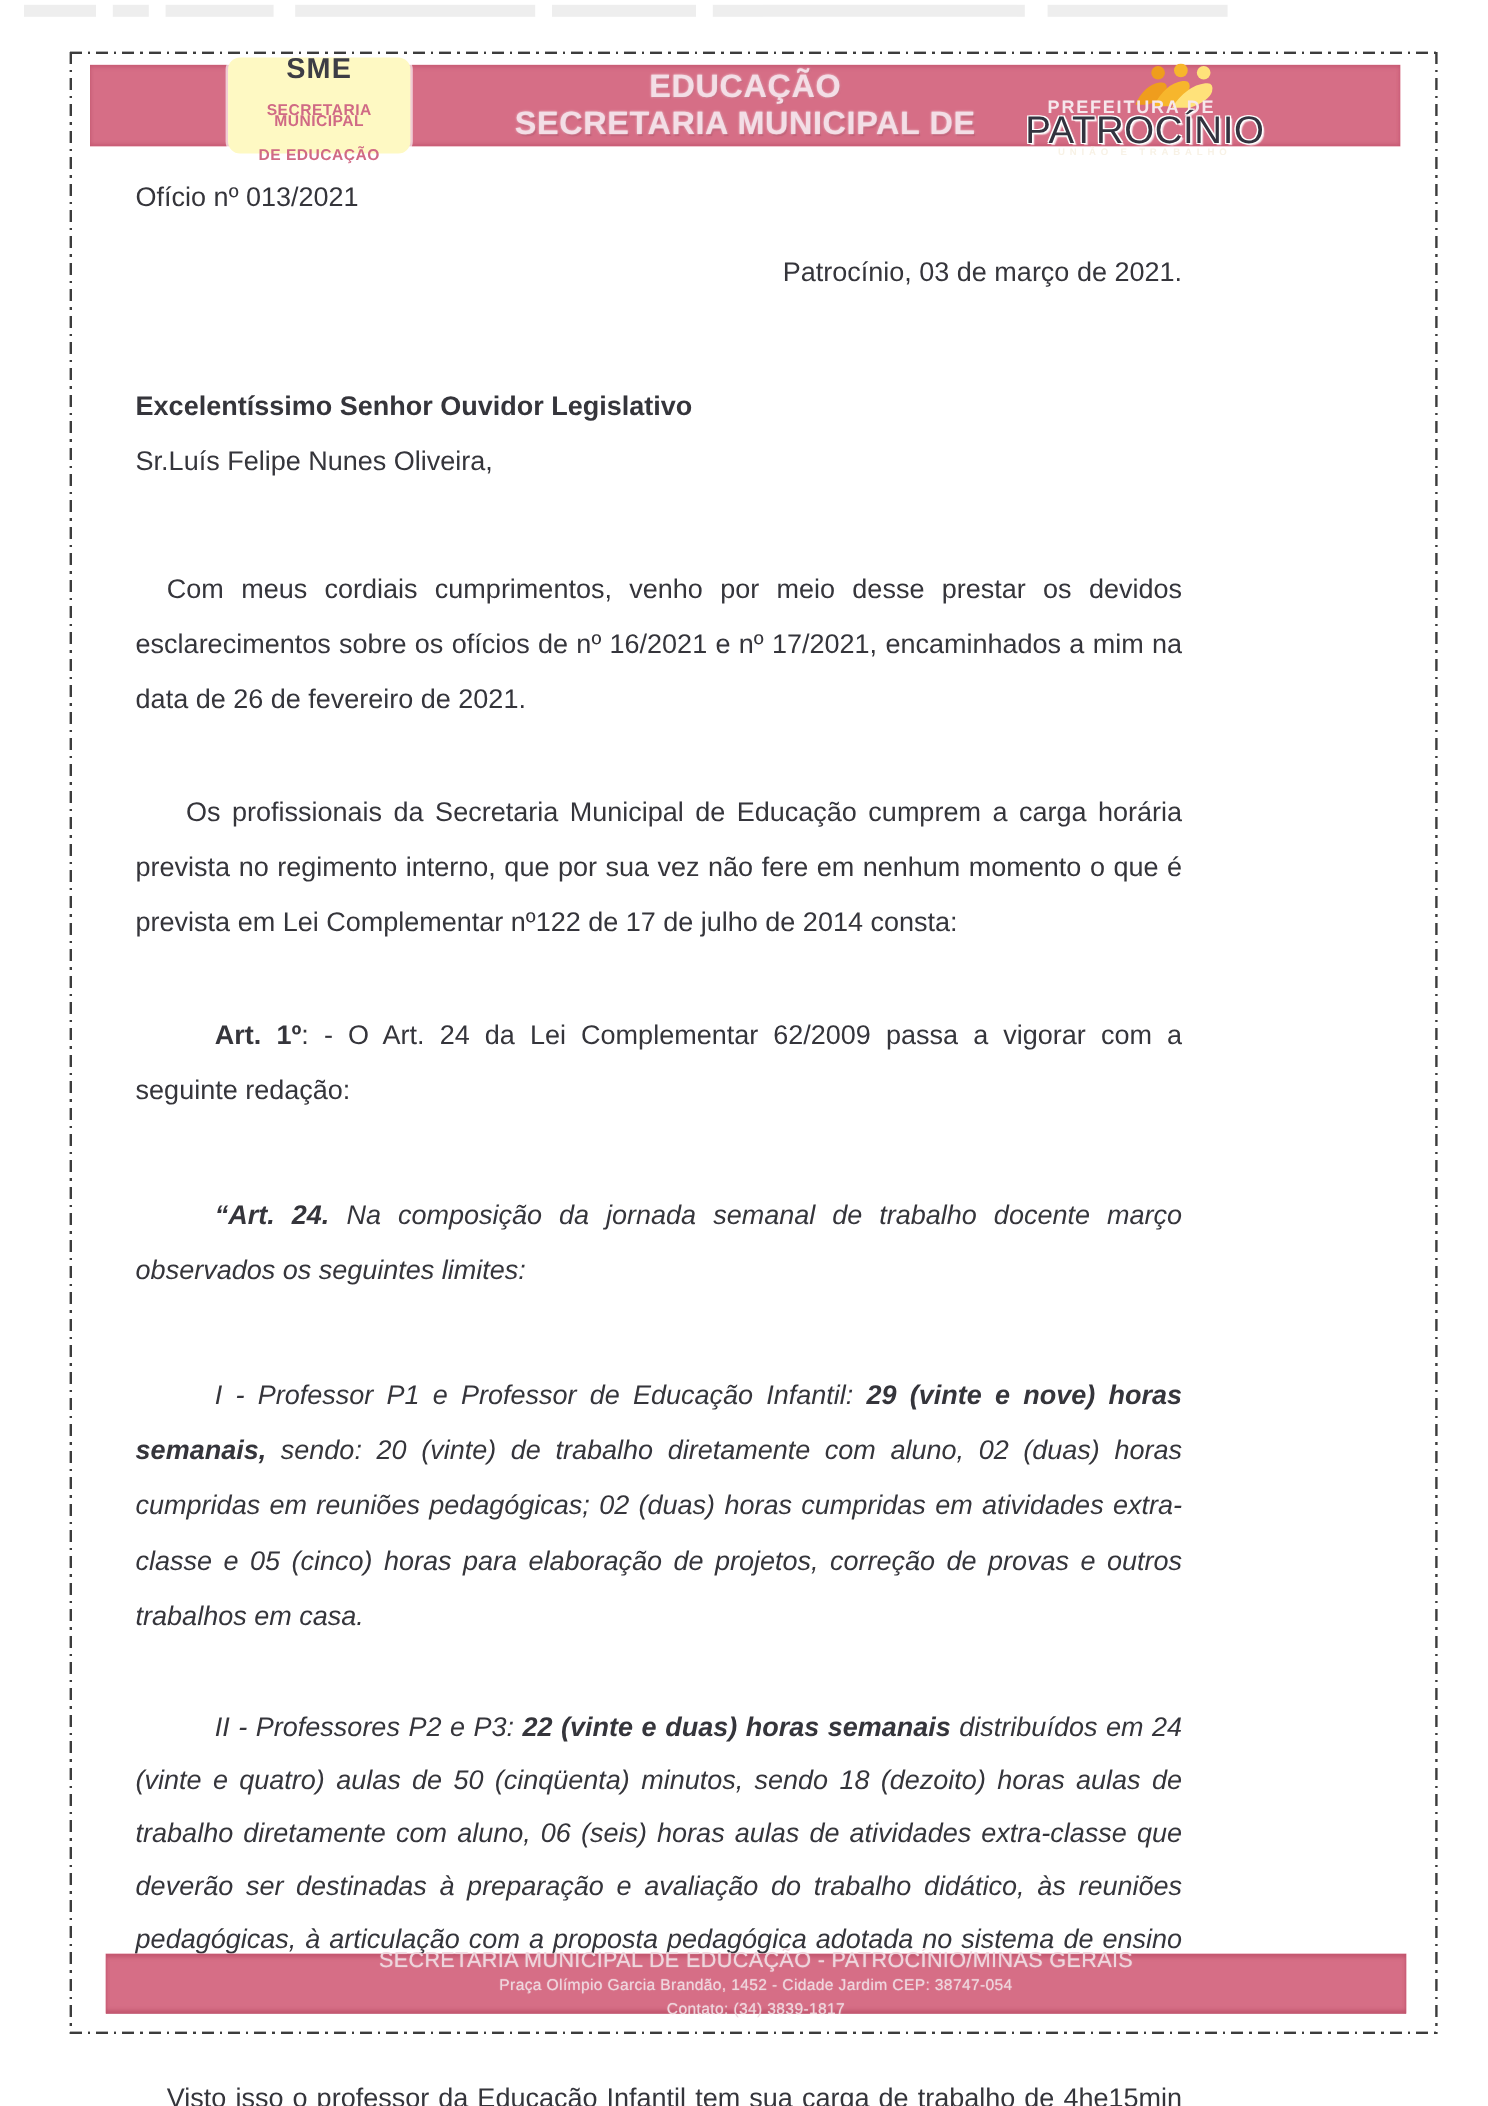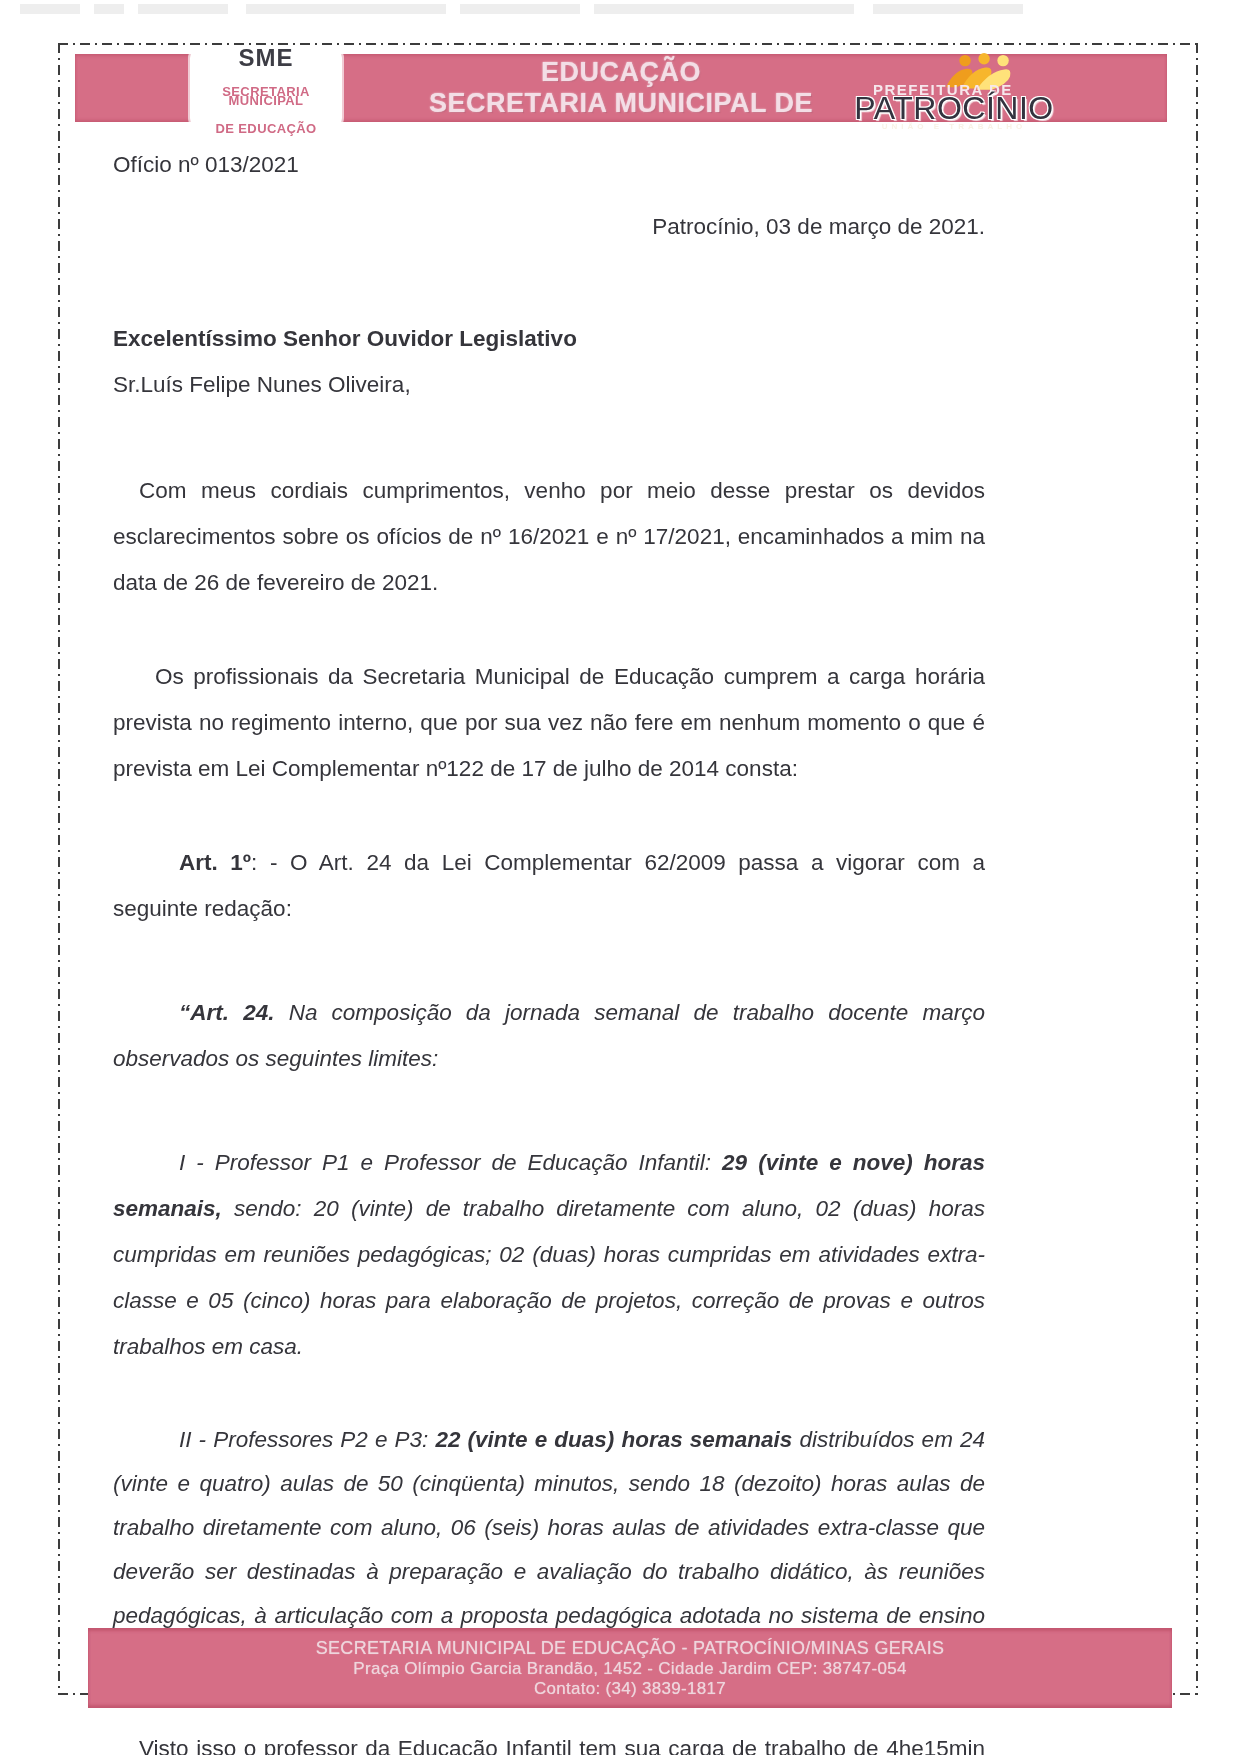--- a/index.html
+++ b/index.html
@@ -30,21 +30,21 @@
     display:flex;align-items:center;justify-content:center;
   }
   .band-title{
     text-align:center;font-weight:bold;font-size:27px;line-height:31px;letter-spacing:.5px;
     color:#f3dee6;
     text-shadow:0 0 2px rgba(255,245,248,.75), 1px 1px 1px rgba(150,55,80,.4);
   }
   
   .sme-logo{
     position:absolute;left:115px;top:-6px;width:152px;height:80px;
-    background:#ffffff;border-radius:10px;
+    background:#fef9c3;border-radius:10px;
     display:flex;flex-direction:column;align-items:center;justify-content:flex-start;
     box-shadow:0 0 0 2px rgba(255,255,255,.65);
     padding-top:2px;box-sizing:border-box;
   }
   .sme-logo svg{width:96px;height:34px;margin-top:-2px;}
   .sme-acronym{font-size:24px;font-weight:900;letter-spacing:1px;color:#3d3d45;line-height:20px;}
   .sme-caption{font-size:13px;font-weight:bold;color:#d06a85;letter-spacing:.4px;line-height:8.5px;text-align:center;margin-top:20px;}
   
   .city-logo{
     position:absolute;right:118px;top:-10px;width:190px;height:88px;
@@ -70,29 +70,29 @@
   .p3{margin-top:48px;text-indent:66px;}
   .p4{margin-top:58px;text-indent:66px;}
   .p5{margin-top:58px;text-indent:66px;}
   .p6{margin-top:48px;text-indent:66px;line-height:44px;}
   .p7{margin-top:44px;text-indent:26px;line-height:45px;}
   .italic{font-style:italic;}
   .b{font-weight:bold;}
 
   
   .footer-band{
-    position:absolute;left:88px;top:1628px;width:1084px;height:80px;
+    position:absolute;left:88px;top:1628px;width:1084px;height:50px;
     background:#d66e86;
     box-shadow:inset 0 3px 3px rgba(180,70,95,.55), inset 0 -3px 3px rgba(180,70,95,.55);
     display:flex;flex-direction:column;align-items:center;justify-content:center;
     color:#eed6dd;text-align:center;
     text-shadow:0 0 1px rgba(255,245,248,.6);
   }
   .footer-band .f1{font-size:18px;line-height:21px;letter-spacing:.3px;}
-  .footer-band .f2,.footer-band .f3{font-size:17px;line-height:20px;letter-spacing:.3px;}
+  .footer-band .f2,.footer-band .f3{font-size:13px;line-height:20px;letter-spacing:.3px;}
 </style>
 </head>
 <body>
 
 <div class="scan-artifacts">
   <span style="width:60px"></span><span style="width:30px"></span><span style="width:90px"></span>
   <span style="width:200px"></span><span style="width:120px"></span><span style="width:260px"></span>
   <span style="width:150px"></span>
 </div>
 

